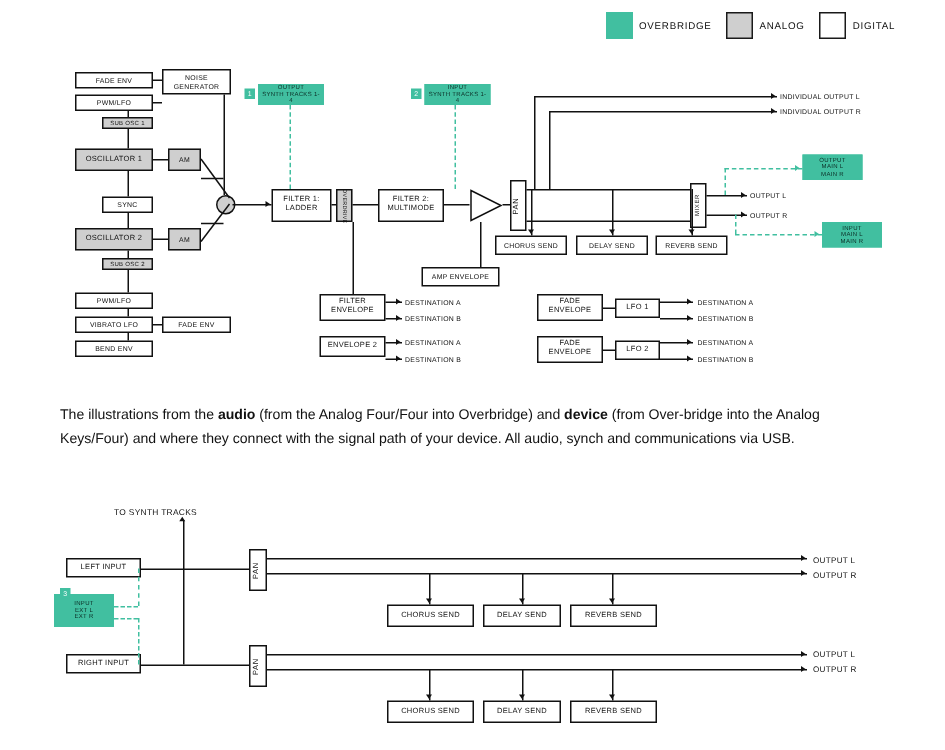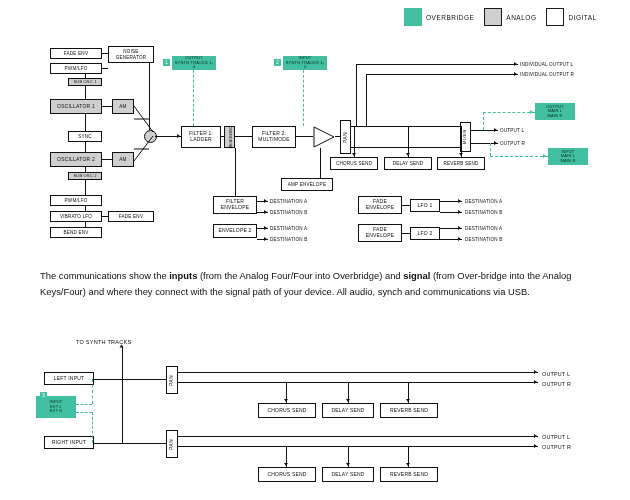--- a/index.html
+++ b/index.html
@@ -219,21 +219,21 @@
   <div class="arrowh" style="left:458px;top:199px;"></div>
   <div class="hl" style="left:440px;top:212px;width:22px;"></div>
   <div class="arrowh" style="left:458px;top:210px;"></div>
   <div class="hl" style="left:440px;top:228px;width:22px;"></div>
   <div class="arrowh" style="left:458px;top:226px;"></div>
   <div class="hl" style="left:440px;top:239px;width:22px;"></div>
   <div class="arrowh" style="left:458px;top:237px;"></div>
 </div>
 
 <div class="para">
-  <span>The communications show the </span><b>inputs</b><span> (from the Analog Four/Four into Overbridge) and </span><b>signal</b><span> (from Over-bridge into the Analog Keys/Four) and where they connect with the signal path of your device. All audio, synch and communications via USB.</span>
+  <span>The illustrations from the </span><b>audio</b><span> (from the Analog Four/Four into Overbridge) and </span><b>device</b><span> (from Over-bridge into the Analog Keys/Four) and where they connect with the signal path of your device. All audio, synch and communications via USB.</span>
 </div>
 
 <div class="diagram">
   <div class="lbl" style="left:76px;top:339px;font-size:5.6px;">TO SYNTH TRACKS</div>
 
   <div class="box b6" style="left:44px;top:372px;width:50px;height:13px;">LEFT INPUT</div>
   <div class="box b6" style="left:44px;top:436px;width:50px;height:13px;">RIGHT INPUT</div>
   <div class="box teal small" style="left:36px;top:396px;width:40px;height:22px;white-space:pre-line;">INPUT
 EXT L
 EXT R</div>

